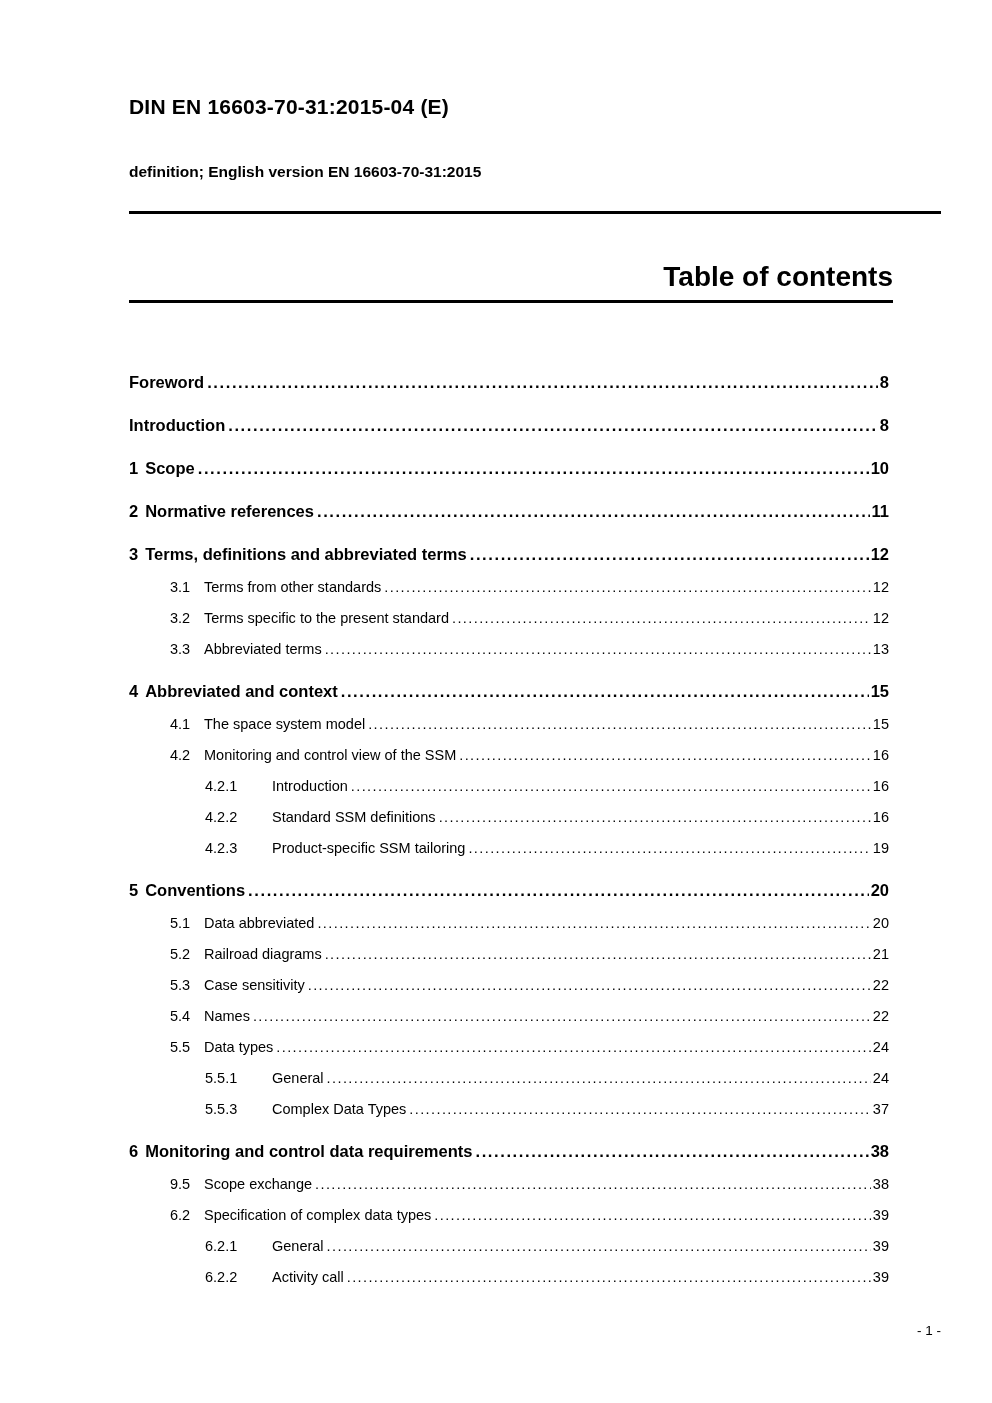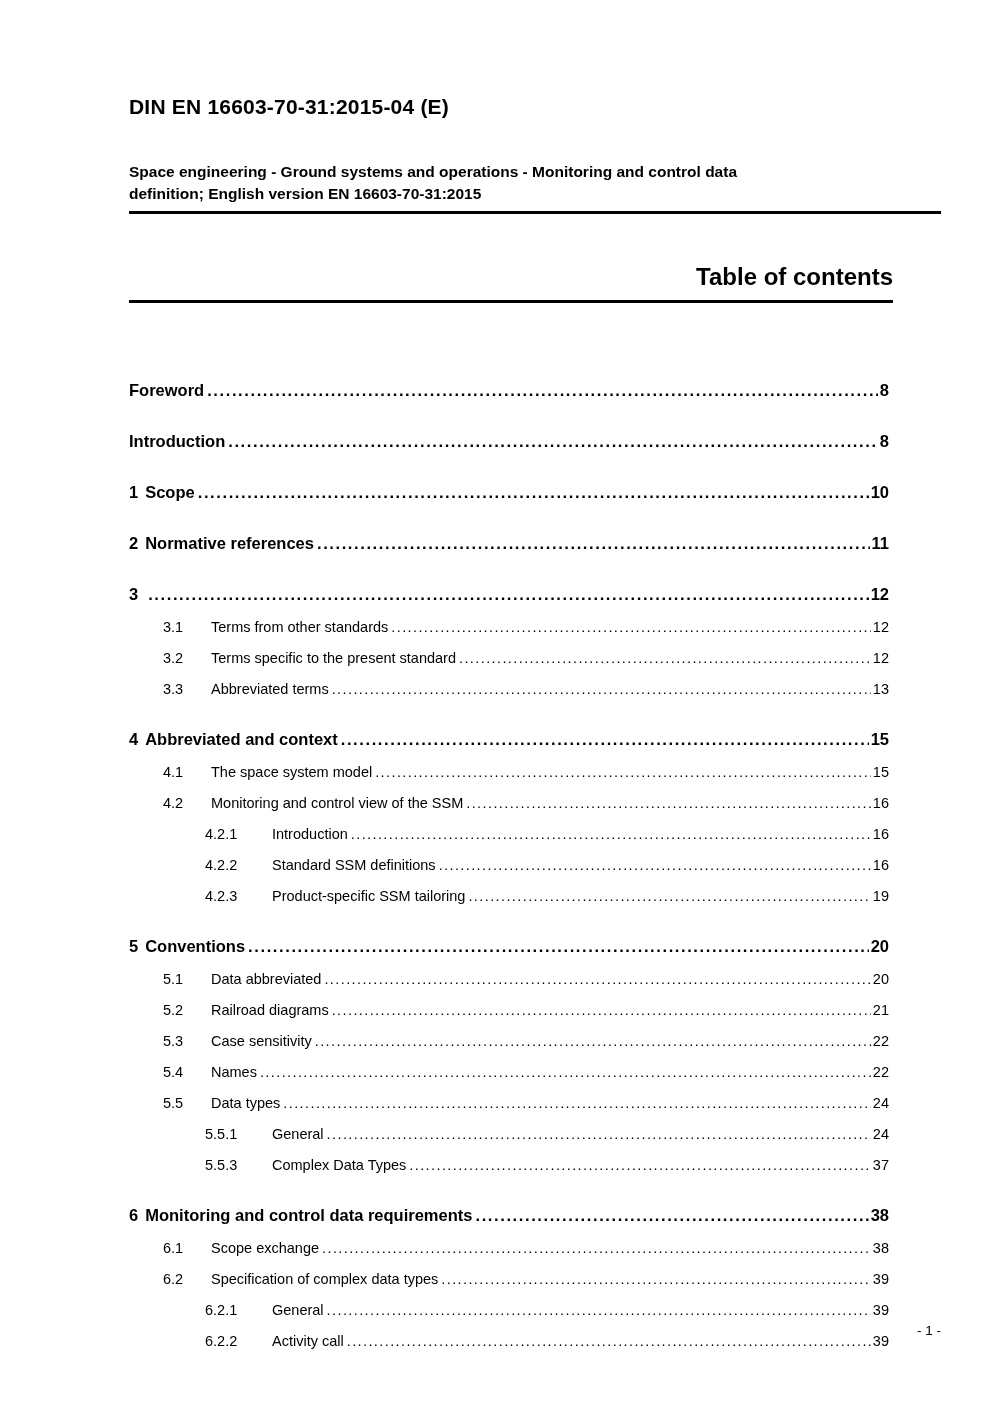--- a/index.html
+++ b/index.html
@@ -17,43 +17,43 @@
     position:absolute; left:121px; top:161px; width:820px;
     font-size:15.5px; font-weight:bold; line-height:21.5px;
   }
   .doc-title span { display:block; }
   .header-rule {
     position:absolute; left:121px; top:211px; width:812px; height:3px;
     background:#000;
   }
   .toc-heading {
     position:absolute; left:121px; top:260px; width:764px;
-    text-align:right; font-size:24px; font-weight:bold; line-height:34px;
+    text-align:right; font-size:28px; font-weight:bold; line-height:34px;
   }
   .toc-rule {
     position:absolute; left:121px; top:300px; width:764px; height:3px;
     background:#000;
   }
   .toc-list {
     position:absolute; left:121px; top:303px; width:760px;
     padding-top:46px;
   }
   .toc-row {
     display:flex; align-items:baseline;
     font-size:14.5px; line-height:18px;
     margin:0 0 13px 0;
   }
   .toc-row.lvl1 {
     font-size:16.5px; line-height:20px; font-weight:bold;
-    margin-top:31px; margin-bottom:14px;
+    margin-top:23px; margin-bottom:14px;
   }
   .toc-num { flex-shrink:0; }
   .toc-num:empty { display:none; }
   .lvl1 .toc-num { margin-right:7px; }
-  .lvl2 .toc-num { margin-left:34px; width:48px; }
+  .lvl2 .toc-num { margin-left:27px; width:48px;text-align:center; }
   .lvl3 .toc-num { margin-left:76px; width:67px; }
   .toc-title-text { flex-shrink:0; white-space:nowrap; }
   .toc-dots {
     flex:1 1 auto; overflow:hidden; white-space:nowrap;
     padding-left:3px; min-width:10px;
   }
   .toc-dots::after {
     letter-spacing:1.4px;
     content:"......................................................................................................................................................................................................................................";
   }
@@ -65,21 +65,20 @@
   }
 </style>
 </head>
 <body>
 
 <div class="page">
 
   <div class="doc-code">DIN EN 16603-70-31:2015-04 (E)</div>
 
   <div class="doc-title">
-    <span>Space engineering - Ground systems and operations - Monitoring and control data</span>
     <span>definition; English version EN 16603-70-31:2015</span>
   </div>
 
   <div class="header-rule"></div>
 
   <div class="toc-heading">Table of contents</div>
 
   <div class="toc-rule"></div>
 
   <div class="toc-list">
@@ -102,20 +101,21 @@
     <span class="toc-page">10</span>
   </div>
       <div class="toc-row lvl1">
     <span class="toc-num">2</span>
     <span class="toc-title-text">Normative references</span>
     <span class="toc-dots"></span>
     <span class="toc-page">11</span>
   </div>
       <div class="toc-row lvl1">
     <span class="toc-num">3</span>
+    <span class="toc-title-text">Terms, definitions and abbreviated terms</span>
     <span class="toc-dots"></span>
     <span class="toc-page">12</span>
   </div>
       <div class="toc-row lvl2">
     <span class="toc-num">3.1</span>
     <span class="toc-title-text">Terms from other standards</span>
     <span class="toc-dots"></span>
     <span class="toc-page">12</span>
   </div>
       <div class="toc-row lvl2">
@@ -214,21 +214,21 @@
     <span class="toc-dots"></span>
     <span class="toc-page">37</span>
   </div>
       <div class="toc-row lvl1">
     <span class="toc-num">6</span>
     <span class="toc-title-text">Monitoring and control data requirements</span>
     <span class="toc-dots"></span>
     <span class="toc-page">38</span>
   </div>
       <div class="toc-row lvl2">
-    <span class="toc-num">6.1</span>
+    <span class="toc-num">9.5</span>
     <span class="toc-title-text">Scope exchange</span>
     <span class="toc-dots"></span>
     <span class="toc-page">38</span>
   </div>
       <div class="toc-row lvl2">
     <span class="toc-num">6.2</span>
     <span class="toc-title-text">Specification of complex data types</span>
     <span class="toc-dots"></span>
     <span class="toc-page">39</span>
   </div>

